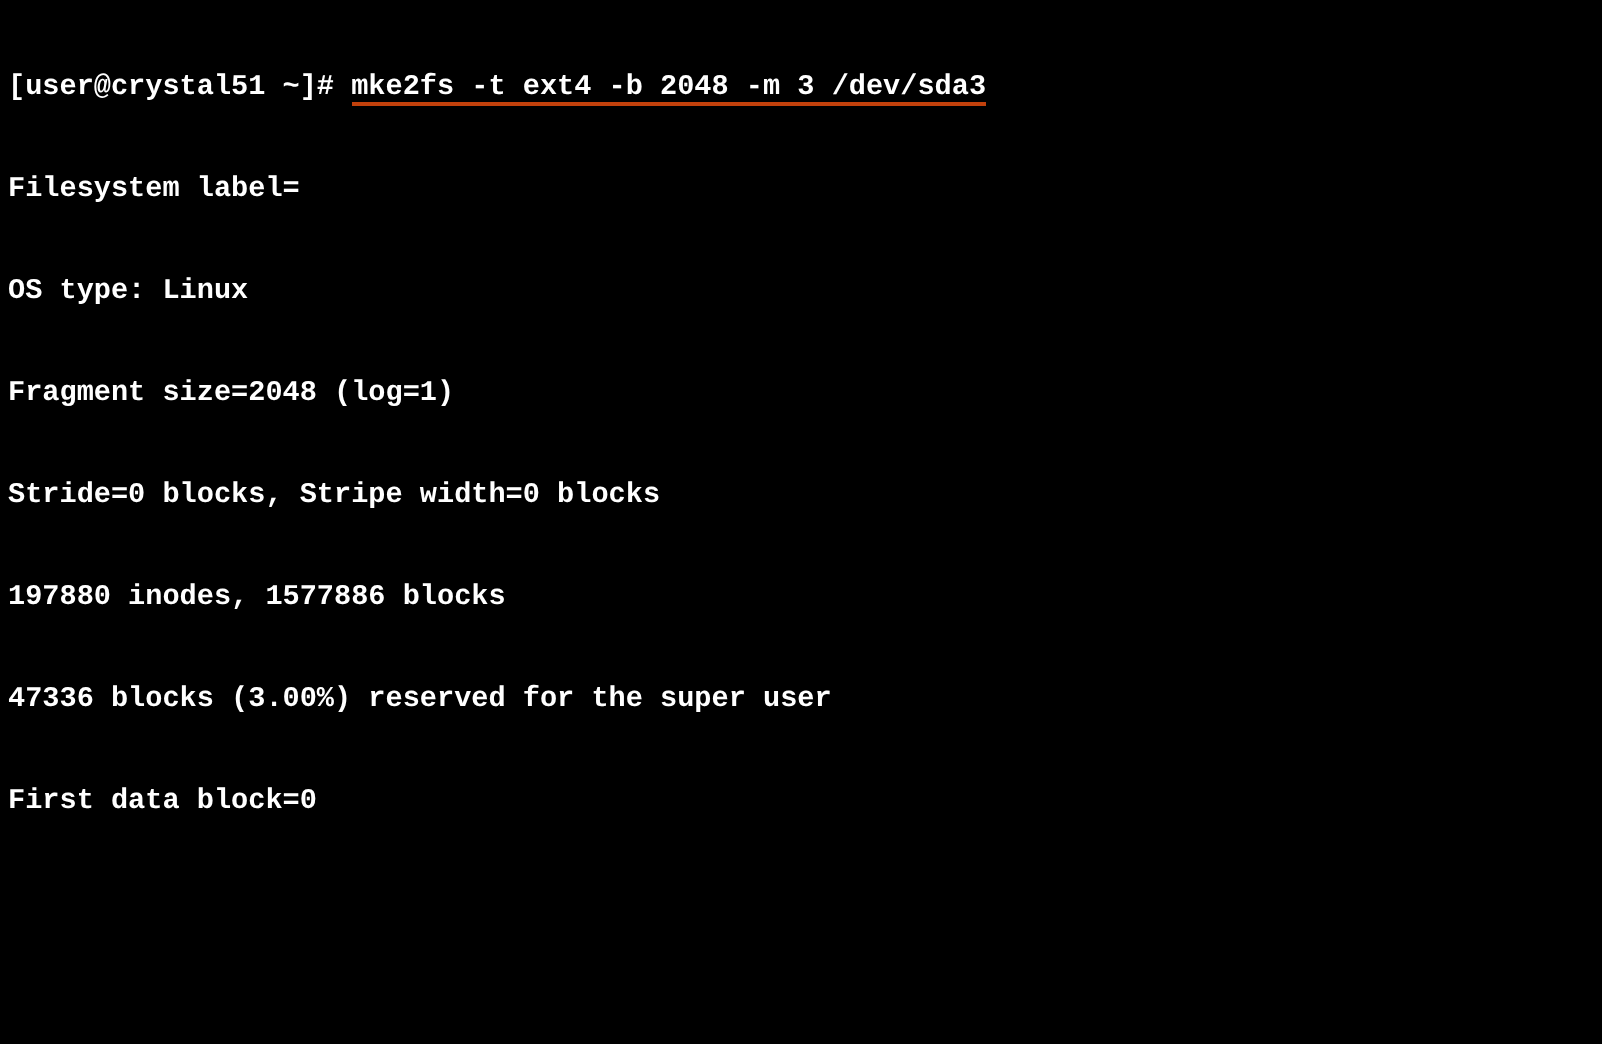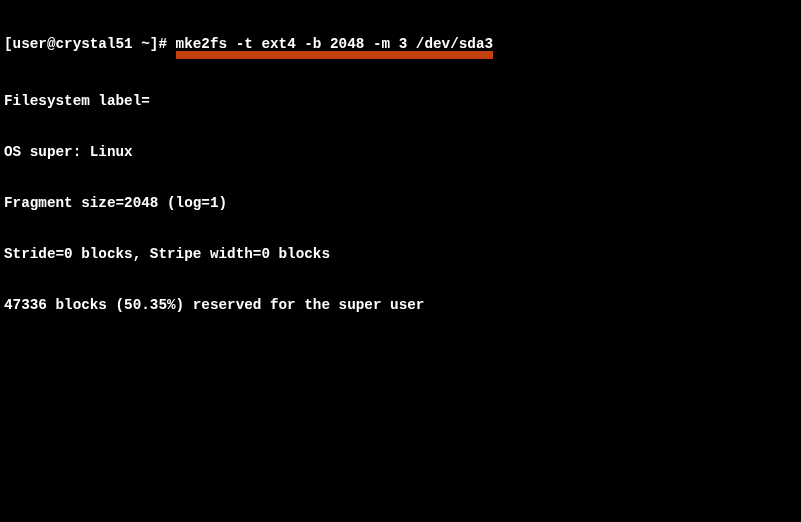--- a/index.html
+++ b/index.html
@@ -13,32 +13,34 @@
     font-weight: bold;
     width: 801px;
     height: 522px;
     overflow: hidden;
   }
   .term {
     padding: 2px 4px;
     white-space: pre;
   }
   .line { display: block; }
-  .ul-red { border-bottom: 8px solid #c2410c; display: inline-block; line-height: 14px; }
+  .ul-red { border-bottom: 2px solid #c2410c; display: inline-block; line-height: 14px; }
 </style>
 </head>
 <body>
 
 <div class="term">
   <span class="line"><span>[user@crystal51 ~]# </span><span class="ul-red">mke2fs -t ext4 -b 2048 -m 3 /dev/sda3</span></span>
   <span class="line">Filesystem label=</span>
-  <span class="line">OS super: Linux</span>
+  <span class="line">OS type: Linux</span>
   <span class="line">Fragment size=2048 (log=1)</span>
   <span class="line">Stride=0 blocks, Stripe width=0 blocks</span>
-  <span class="line">47336 blocks (50.35%) reserved for the super user</span>
+  <span class="line">197880 inodes, 1577886 blocks</span>
+  <span class="line">47336 blocks (3.00%) reserved for the super user</span>
+  <span class="line">First data block=0</span>
   
   
   
   
   
   
   <span class="line"></span>
   
   
   

